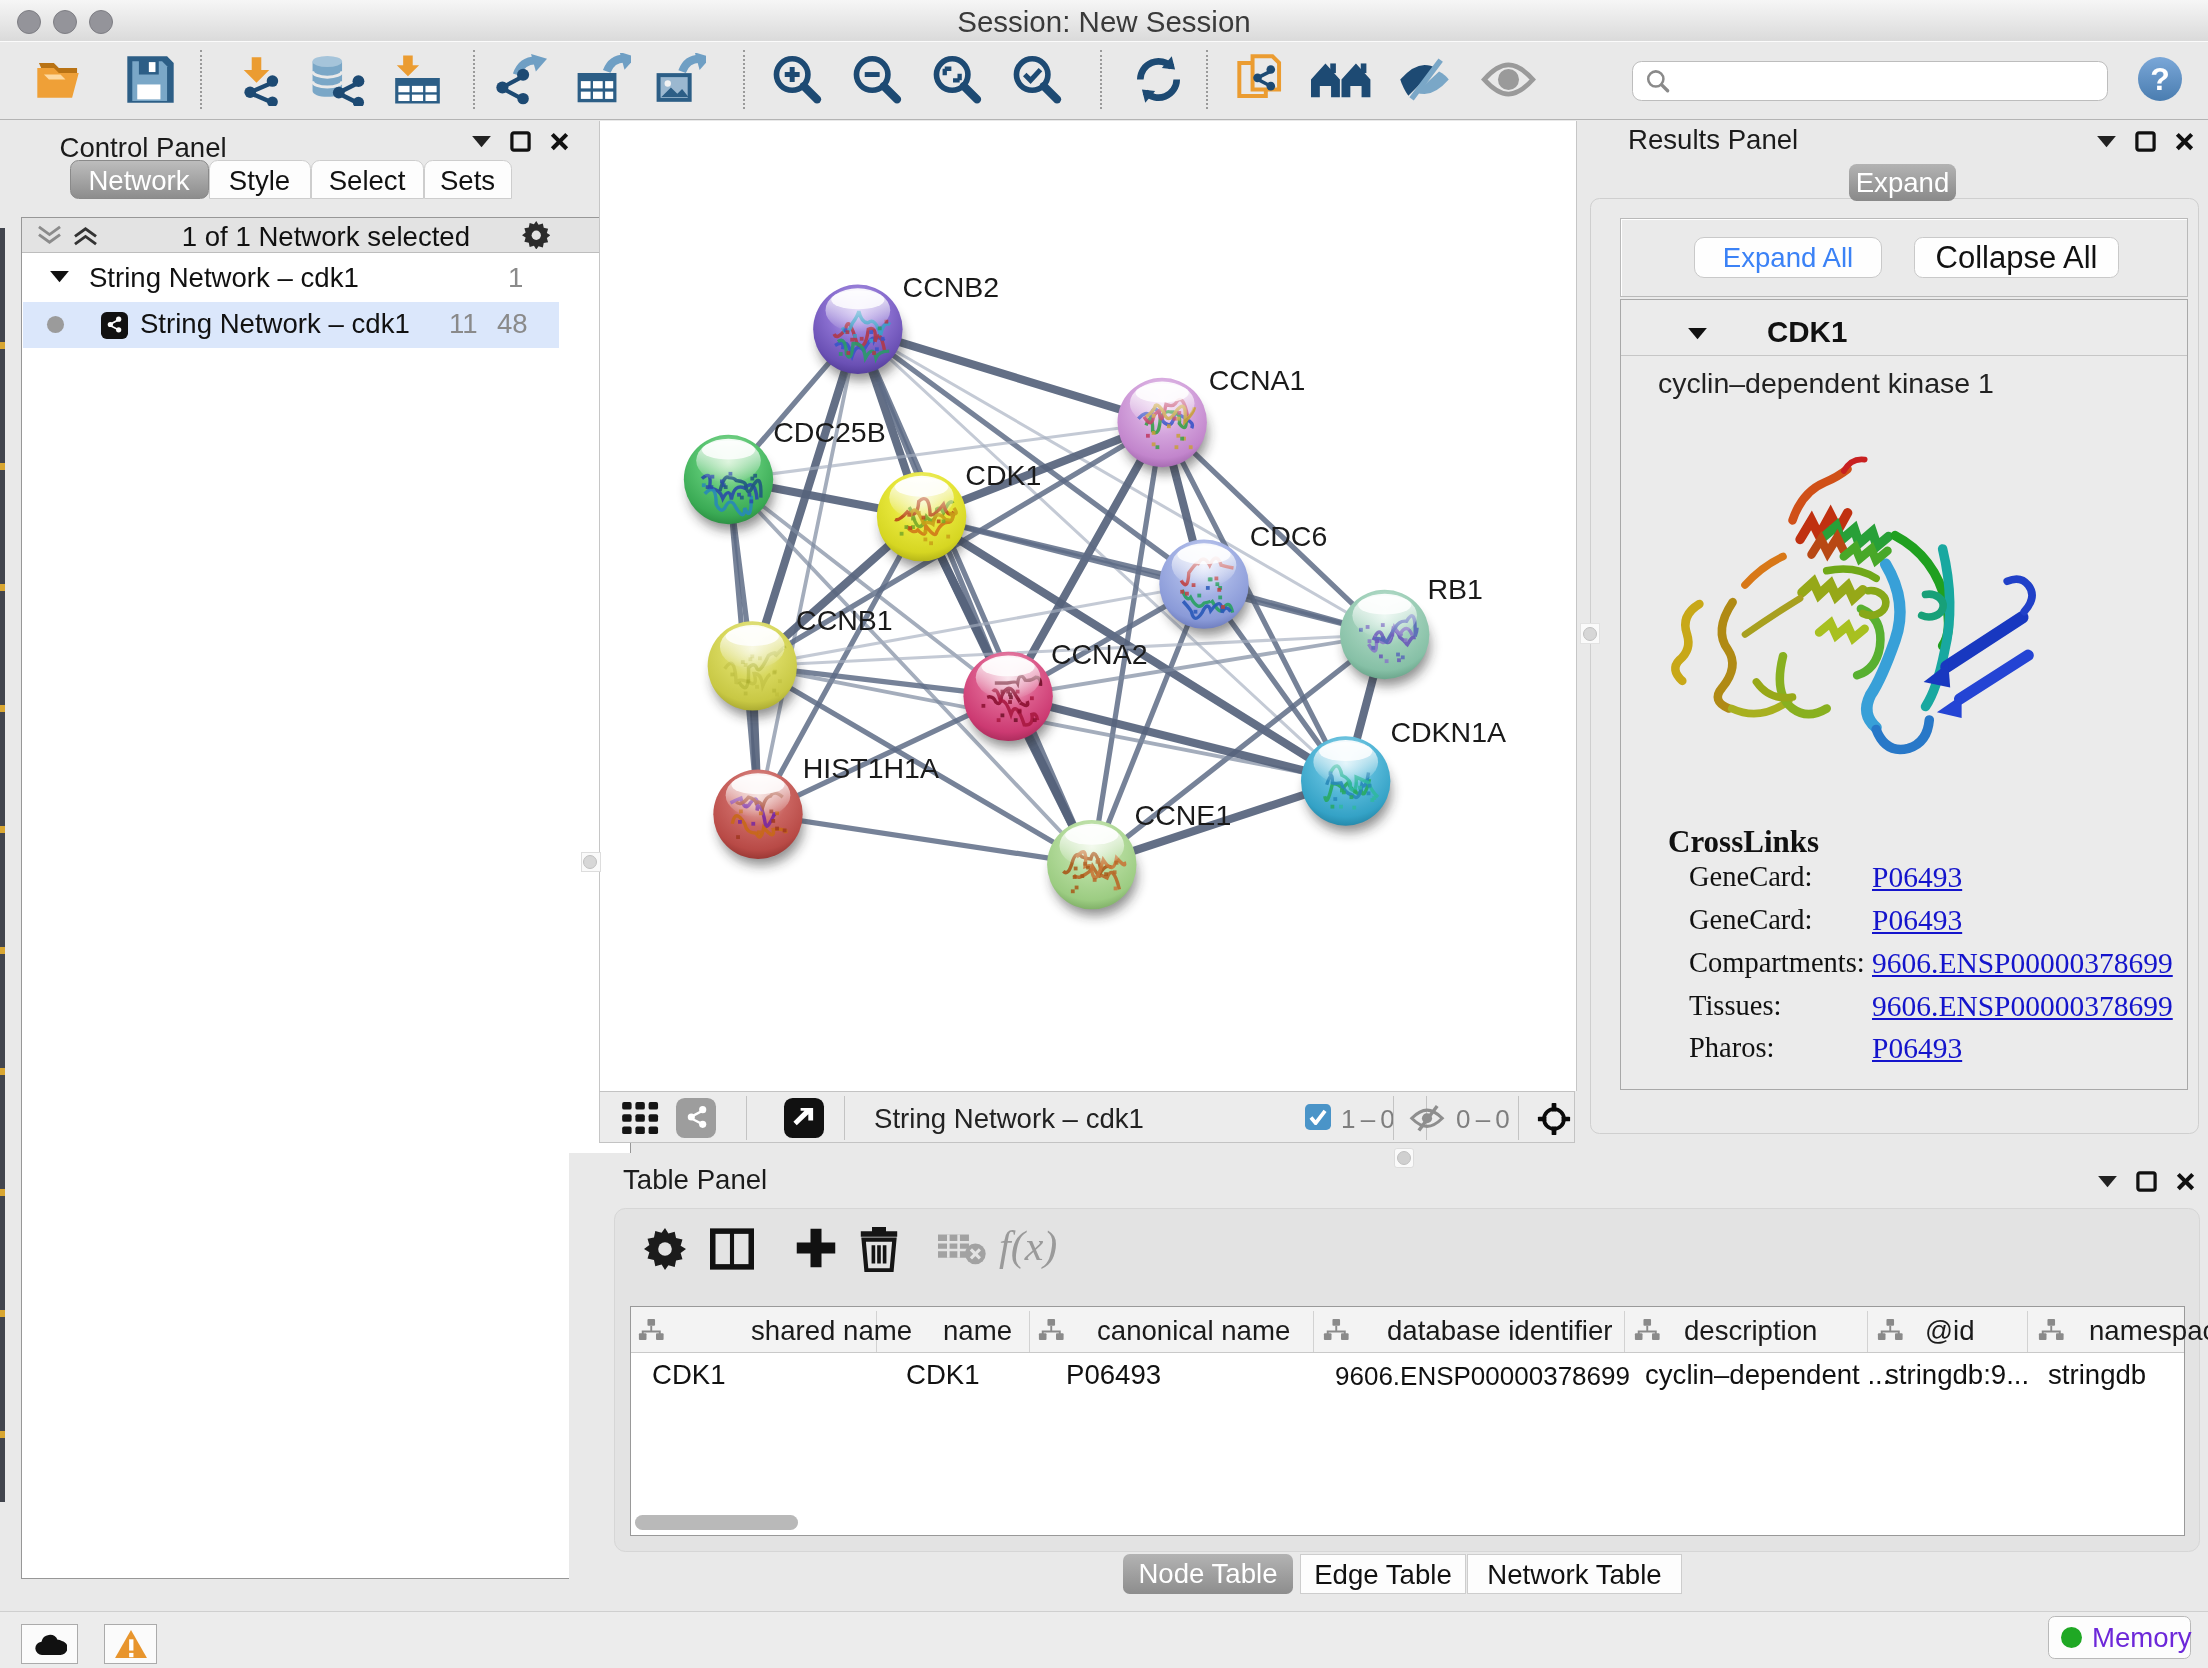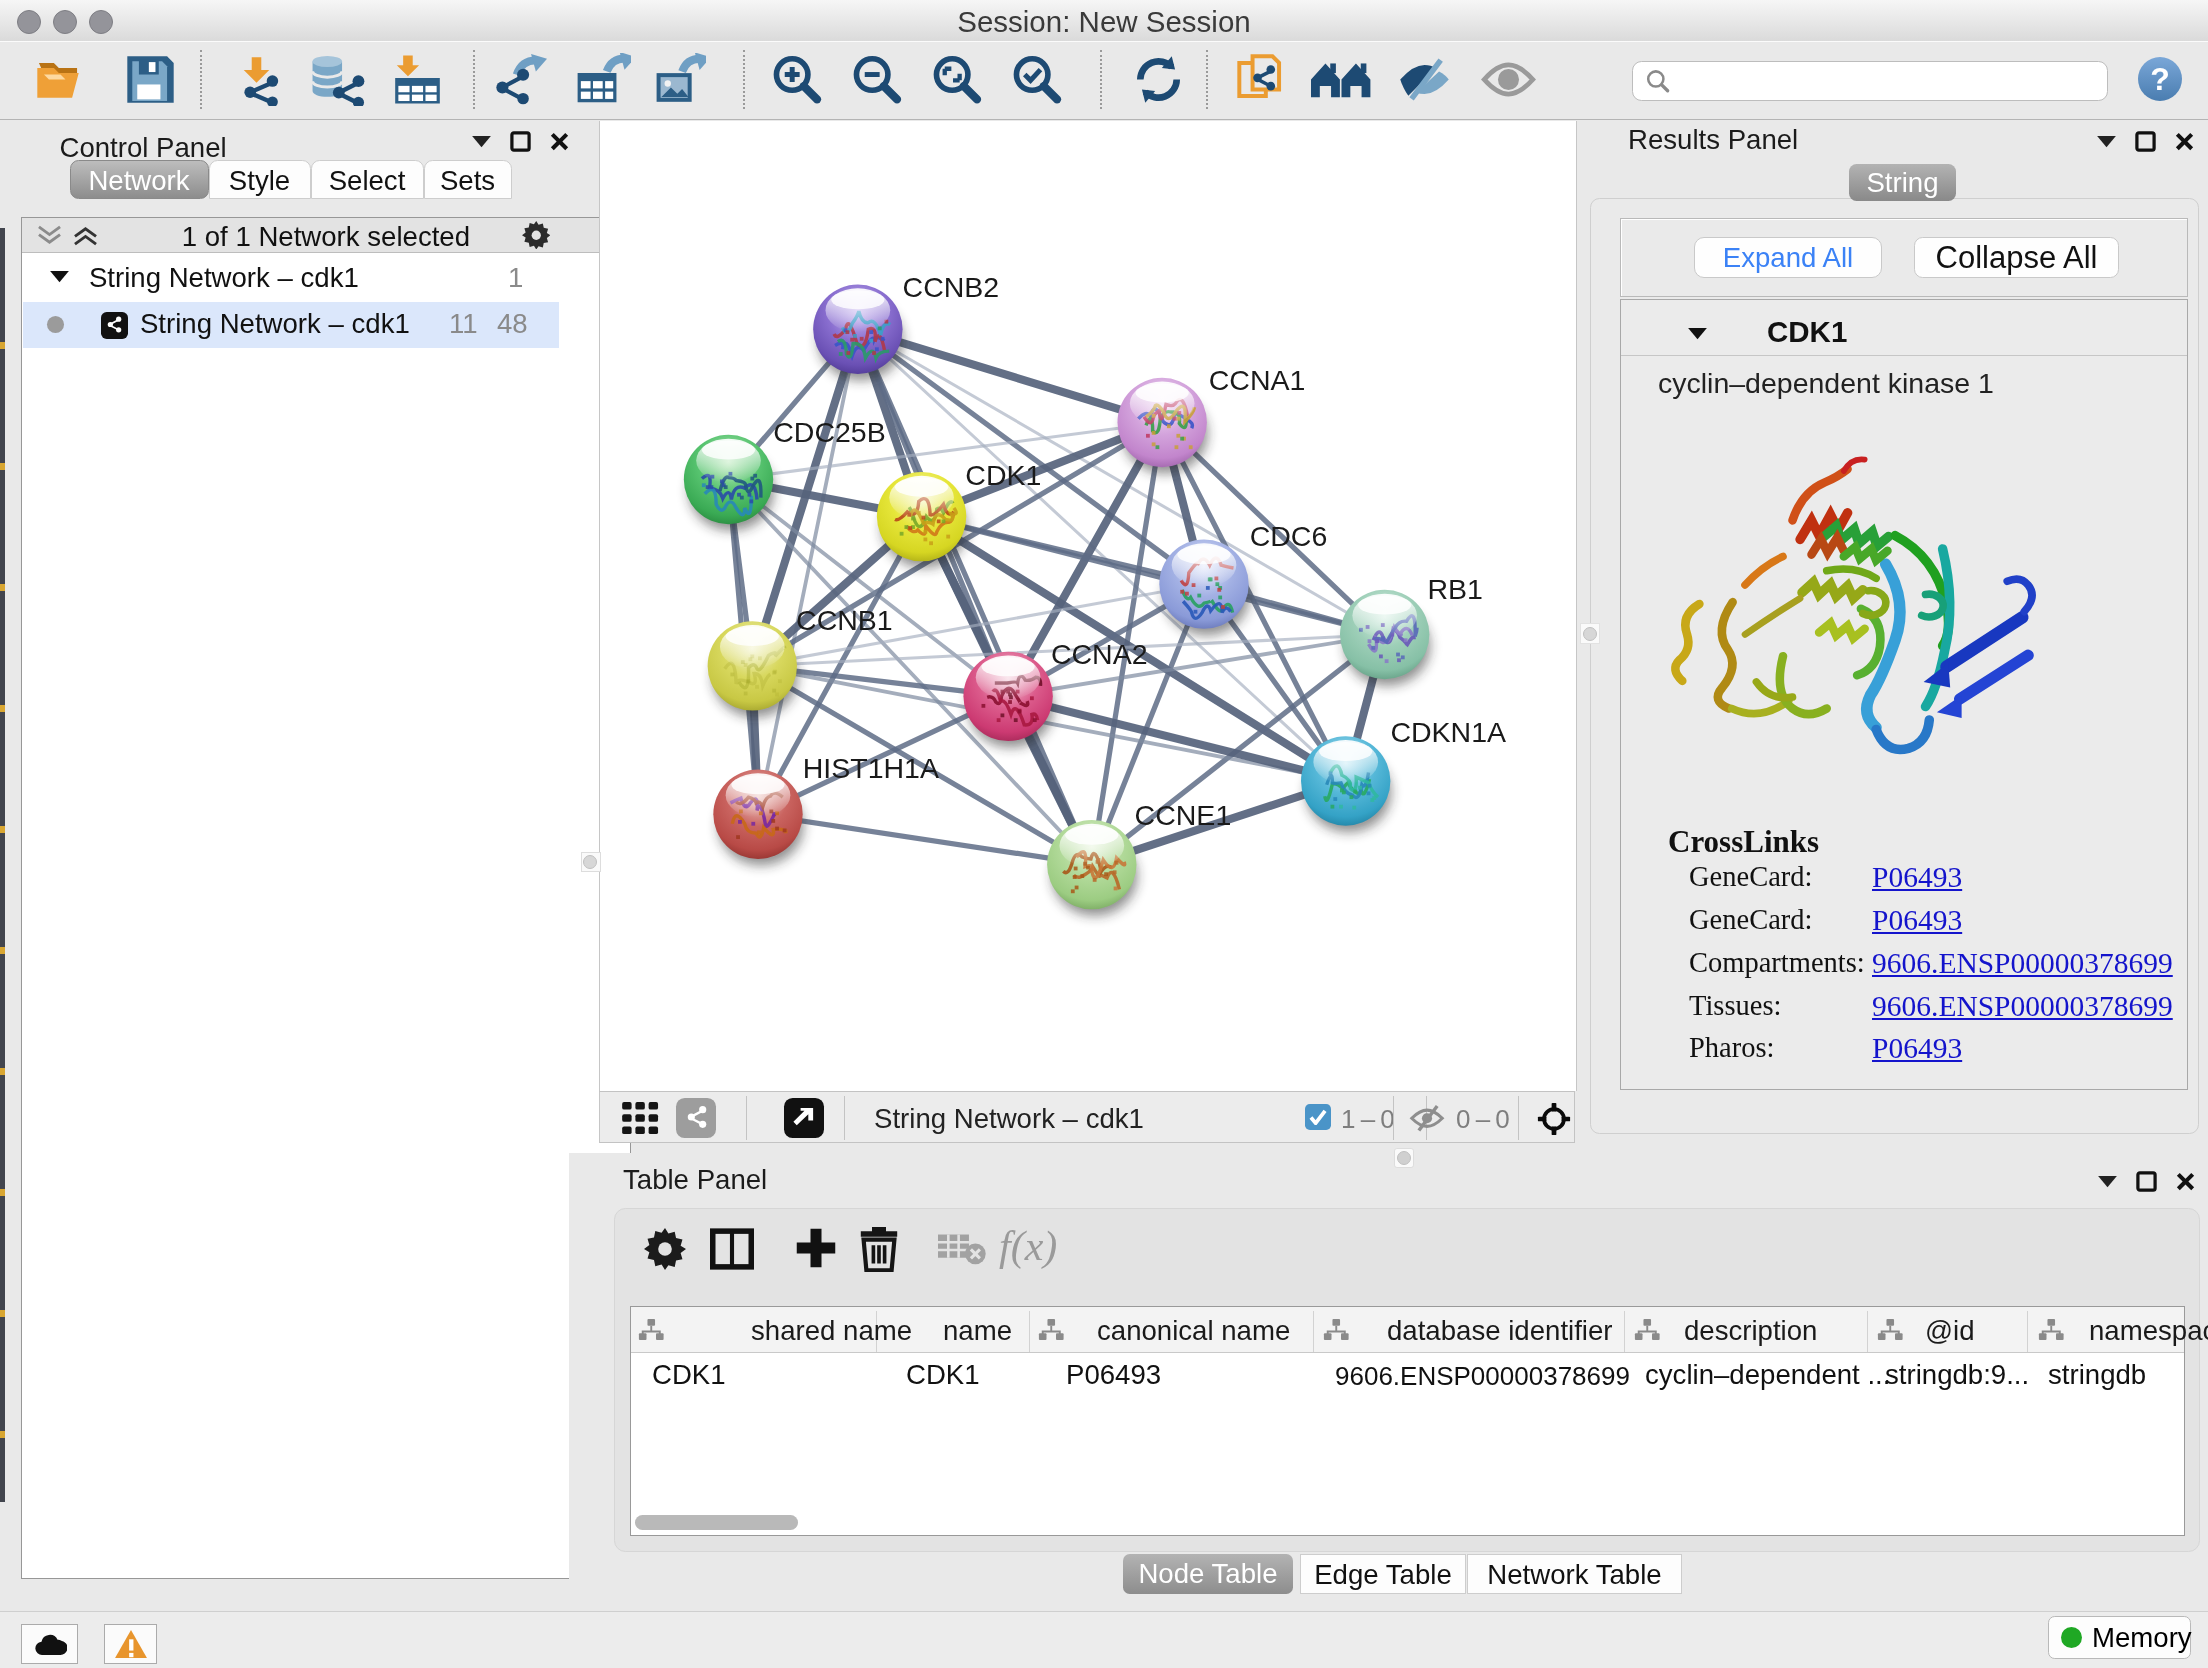--- a/index.html
+++ b/index.html
@@ -732,21 +732,21 @@
           <path d="M2 2h20L12 14z" fill="#222"></path>
         </svg>
       <svg width="21" height="21" viewBox="0 0 22 22">
           <rect x="2" y="2" width="18" height="18" fill="none" stroke="#111" stroke-width="3.4" rx="2"></rect>
         </svg>
       <svg width="23" height="23" viewBox="0 0 24 24">
           <path d="M3 6l3-3 6 6 6-6 3 3-6 6 6 6-3 3-6-6-6 6-3-3 6-6z" fill="#111"></path>
         </svg>
     </div>
     <div style="position:absolute;left:13.3px;top:78px;width:607px;height:934px;background:#eaeaea;border:1px solid #cfcfcf;border-radius:9.5px;"></div>
-    <div style="position:absolute;left:272px;top:44px;width:107px;height:37px;background:linear-gradient(#b3b3b3,#898989);border-radius:7.6px;color:#fff;font-size:27.6px;text-align:center;line-height:37px;">String</div>
+    <div style="position:absolute;left:272px;top:44px;width:107px;height:37px;background:linear-gradient(#b3b3b3,#898989);border-radius:7.6px;color:#fff;font-size:27.6px;text-align:center;line-height:37px;">Expand</div>
     <div style="position:absolute;left:43px;top:98px;width:566px;height:77px;border:1px solid #b9b9b9;box-shadow:inset 1px 1px 0 #fff;">
       <div style="position:absolute;left:73px;top:18px;width:186px;height:39px;background:#fefefe;border:1px solid #c9c9c9;border-radius:10px;font-size:27.6px;text-align:center;line-height:39px;color:#3b82f6;">Expand All</div>
       <div style="position:absolute;left:293px;top:18px;width:203px;height:39px;background:#fefefe;border:1px solid #c9c9c9;border-radius:8.6px;font-size:31px;text-align:center;line-height:39px;color:#111;">Collapse All</div>
     </div>
     <div style="position:absolute;left:43px;top:179px;width:566px;height:789px;border:1px solid #a8a8a8;background:#ebebeb;">
       <svg style="position:absolute;left:65px;top:26px" width="23" height="15" viewBox="0 0 24 16">
           <path d="M2 2h20L12 14z" fill="#111"></path>
         </svg>
       <div style="position:absolute;left:146px;top:15px;font-size:29.5px;font-weight:bold;color:#111;">CDK1</div>
       <div style="position:absolute;left:0;top:55px;width:100%;border-top:1px solid #c6c6c6;"></div>
@@ -930,18 +930,18 @@
     </div>
     <div style="position:absolute;left:104px;top:12.4px;width:51px;height:38px;background:#fbfbfb;border:1px solid #ababab;">
       <svg style="position:absolute;left:8.6px;top:3.8px" width="34" height="30" viewBox="0 0 36 32">
           <path d="M18 1l17 30H1z" fill="#e8952d"></path>
           <rect x="16" y="11" width="4.6" height="12" fill="#fff"></rect>
           <rect x="16" y="25.5" width="4.6" height="4.6" fill="#fff"></rect>
         </svg>
     </div>
     <div style="position:absolute;left:2048px;top:3.8px;width:141px;height:41px;background:#fdfdfd;border:1px solid #b9b9b9;border-radius:6.7px;">
       <div style="position:absolute;left:12.4px;top:10.5px;width:21px;height:21px;border-radius:50%;background:#1fa824;"></div>
-      <div style="position:absolute;left:43px;top:5.7px;font-size:27.6px;color:#000000;">Memory</div>
+      <div style="position:absolute;left:43px;top:5.7px;font-size:27.6px;color:#6d28d9;">Memory</div>
     </div>
   </div>
   <div class="abs" style="left:0;top:228px;width:4.8px;height:1274px;background:repeating-linear-gradient(#42454e 0px,#42454e 114px,#d8a632 114px,#d8a632 121px);"></div>
 </div>
 
 
 </body></html>

